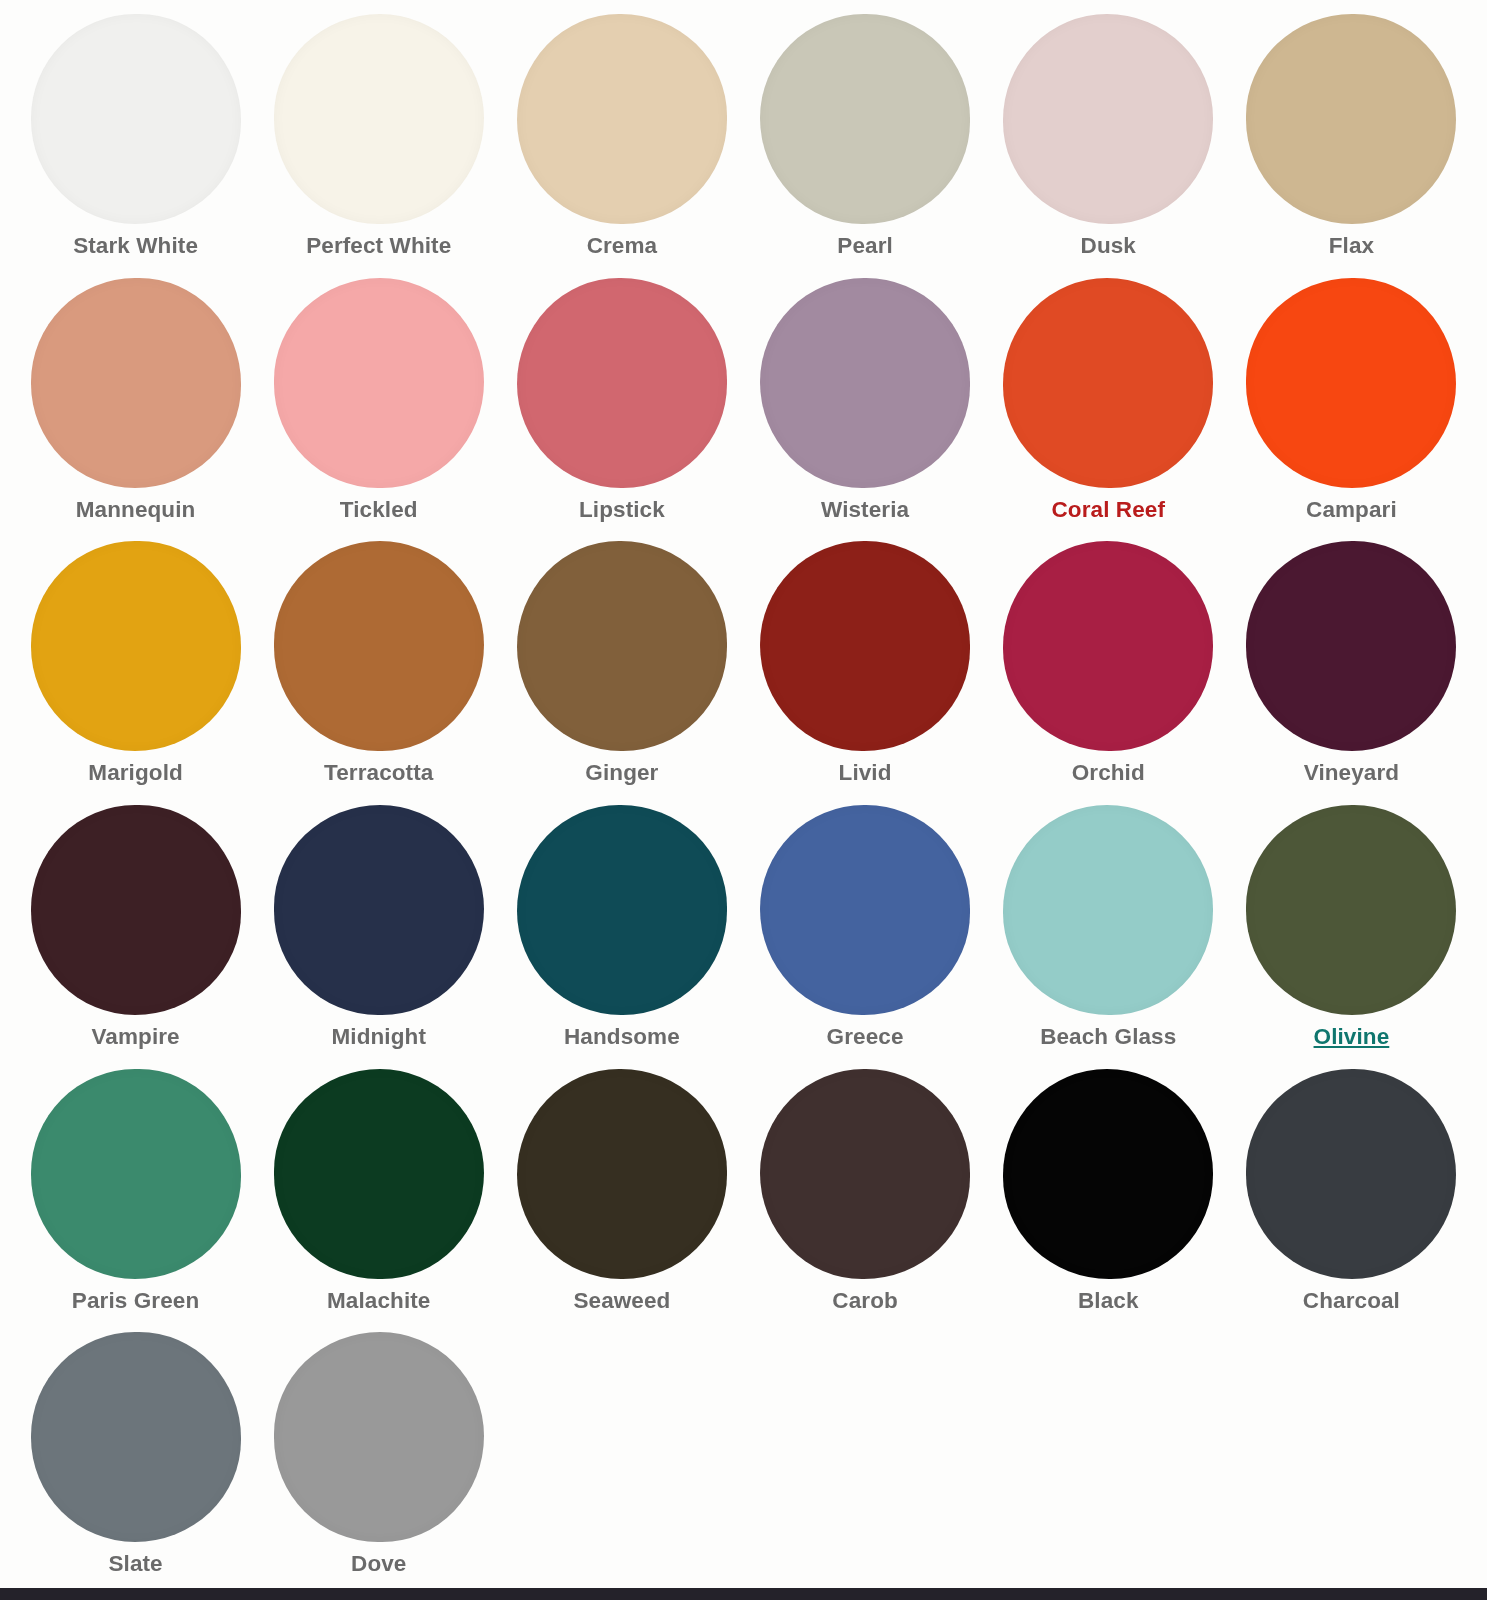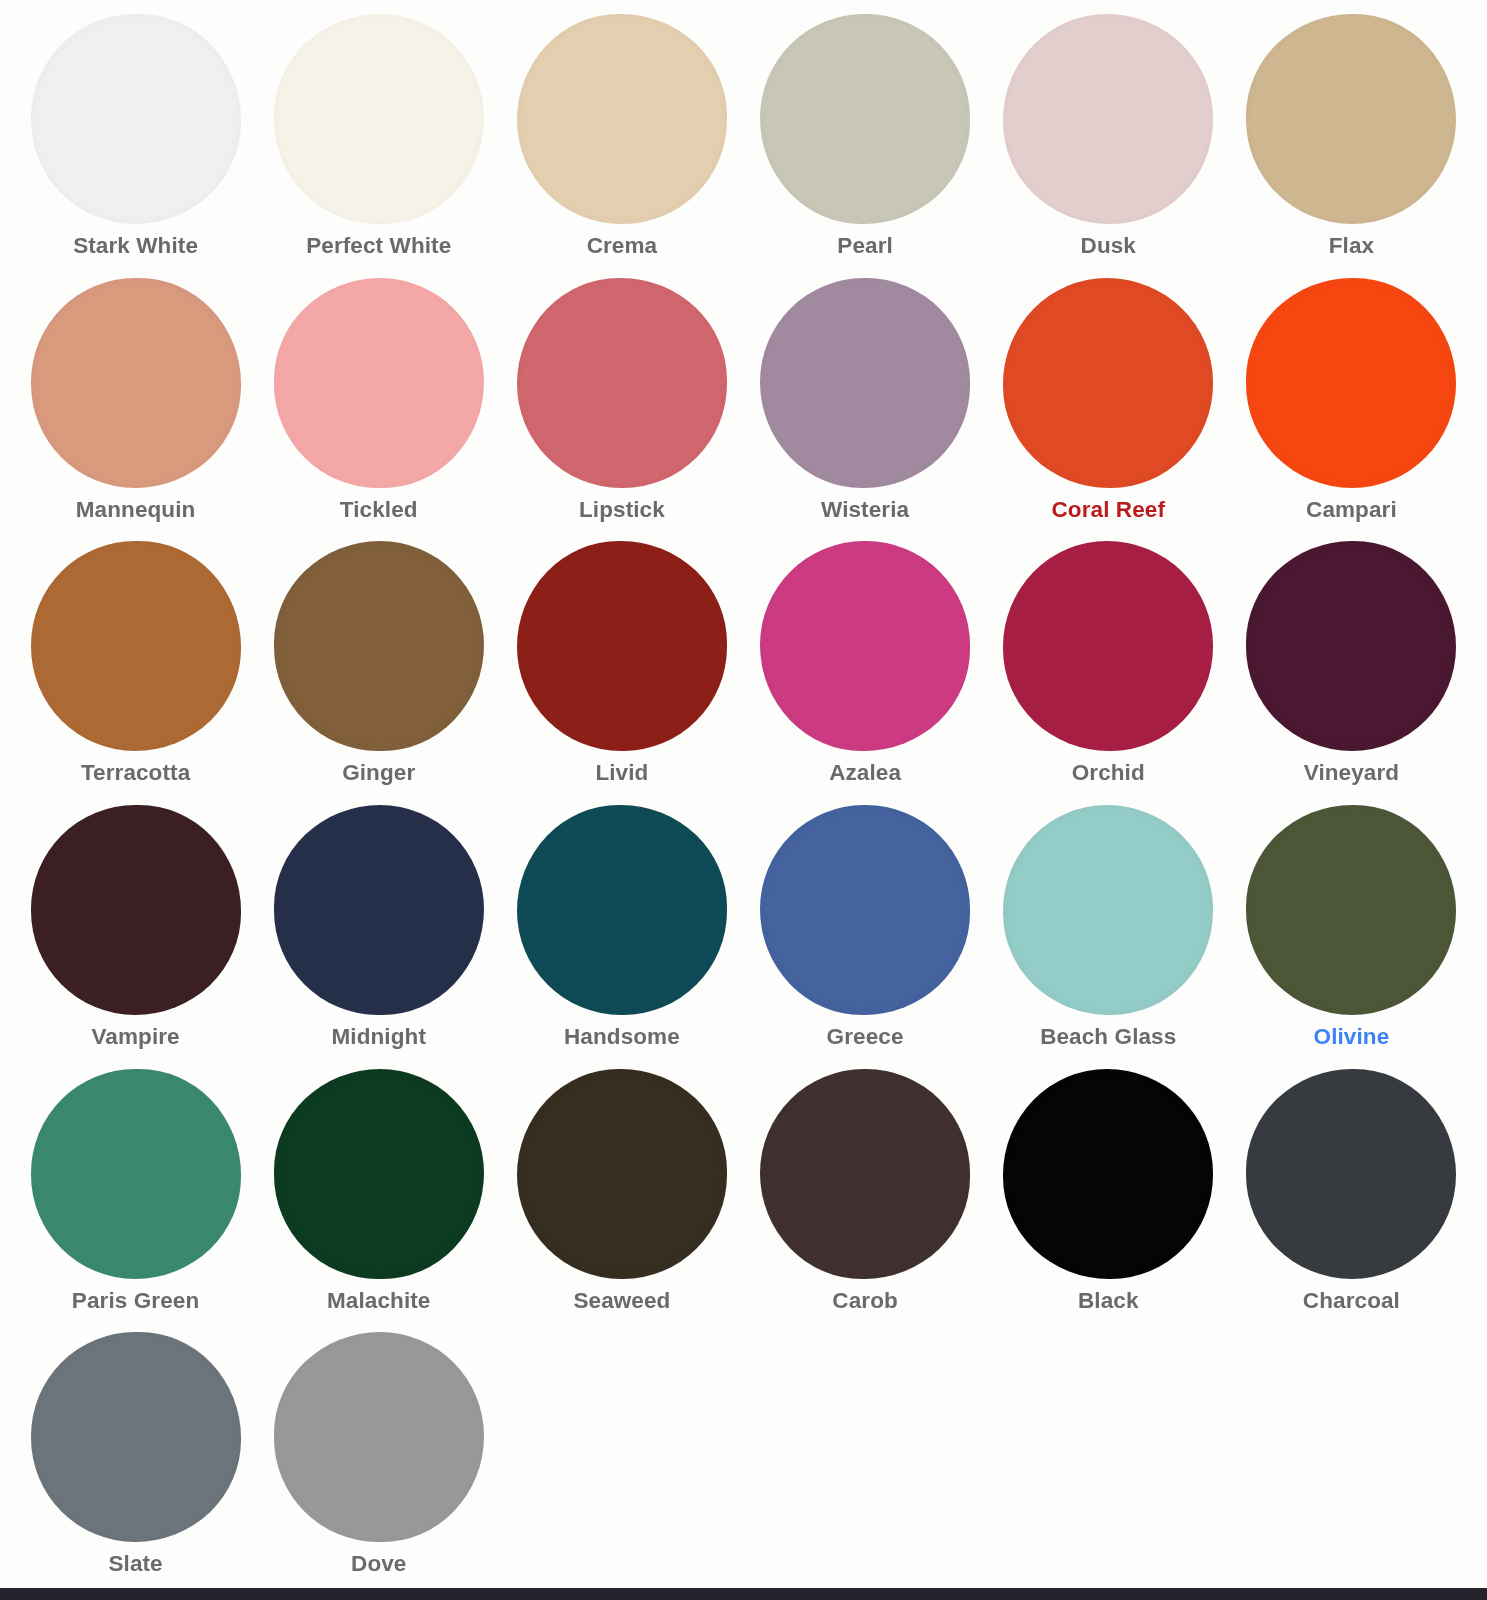--- a/index.html
+++ b/index.html
@@ -130,36 +130,36 @@
       </div>
       <div class="swatch-cell">
         <div class="swatch-dot" style="background: rgb(224, 74, 36);"></div>
         <div class="swatch-label" style="color: #b91c1c;">Coral Reef</div>
       </div>
       <div class="swatch-cell">
         <div class="swatch-dot" style="background: rgb(247, 71, 17);"></div>
         <div class="swatch-label" style="color: rgb(106, 106, 106);">Campari</div>
       </div>
       <div class="swatch-cell">
+        <div class="swatch-dot" style="background: rgb(226, 163, 18);"></div>
+        <div class="swatch-label" style="color: rgb(106, 106, 106);">Marigold</div>
+      </div>
+      <div class="swatch-cell">
         <div class="swatch-dot" style="background: rgb(174, 106, 52);"></div>
         <div class="swatch-label" style="color: rgb(106, 106, 106);">Terracotta</div>
       </div>
       <div class="swatch-cell">
         <div class="swatch-dot" style="background: rgb(129, 96, 59);"></div>
         <div class="swatch-label" style="color: rgb(106, 106, 106);">Ginger</div>
       </div>
       <div class="swatch-cell">
         <div class="swatch-dot" style="background: rgb(141, 32, 24);"></div>
         <div class="swatch-label" style="color: rgb(106, 106, 106);">Livid</div>
       </div>
       <div class="swatch-cell">
-        <div class="swatch-dot" style="background: rgb(205, 59, 131);"></div>
-        <div class="swatch-label" style="color: rgb(106, 106, 106);">Azalea</div>
-      </div>
-      <div class="swatch-cell">
         <div class="swatch-dot" style="background: rgb(168, 31, 68);"></div>
         <div class="swatch-label" style="color: rgb(106, 106, 106);">Orchid</div>
       </div>
       <div class="swatch-cell">
         <div class="swatch-dot" style="background: rgb(75, 24, 49);"></div>
         <div class="swatch-label" style="color: rgb(106, 106, 106);">Vineyard</div>
       </div>
       <div class="swatch-cell">
         <div class="swatch-dot" style="background: rgb(61, 32, 37);"></div>
         <div class="swatch-label" style="color: rgb(106, 106, 106);">Vampire</div>
@@ -175,21 +175,21 @@
       <div class="swatch-cell">
         <div class="swatch-dot" style="background: rgb(68, 99, 159);"></div>
         <div class="swatch-label" style="color: rgb(106, 106, 106);">Greece</div>
       </div>
       <div class="swatch-cell">
         <div class="swatch-dot" style="background: rgb(148, 204, 200);"></div>
         <div class="swatch-label" style="color: rgb(106, 106, 106);">Beach Glass</div>
       </div>
       <div class="swatch-cell">
         <div class="swatch-dot" style="background: rgb(77, 87, 56);"></div>
-        <div class="swatch-label" style="color: #3b82f6;">Olivine</div>
+        <div class="swatch-label" style="color: #0f766e; text-decoration: underline;">Olivine</div>
       </div>
       <div class="swatch-cell">
         <div class="swatch-dot" style="background: rgb(59, 138, 109);"></div>
         <div class="swatch-label" style="color: rgb(106, 106, 106);">Paris Green</div>
       </div>
       <div class="swatch-cell">
         <div class="swatch-dot" style="background: rgb(12, 59, 33);"></div>
         <div class="swatch-label" style="color: rgb(106, 106, 106);">Malachite</div>
       </div>
       <div class="swatch-cell">

